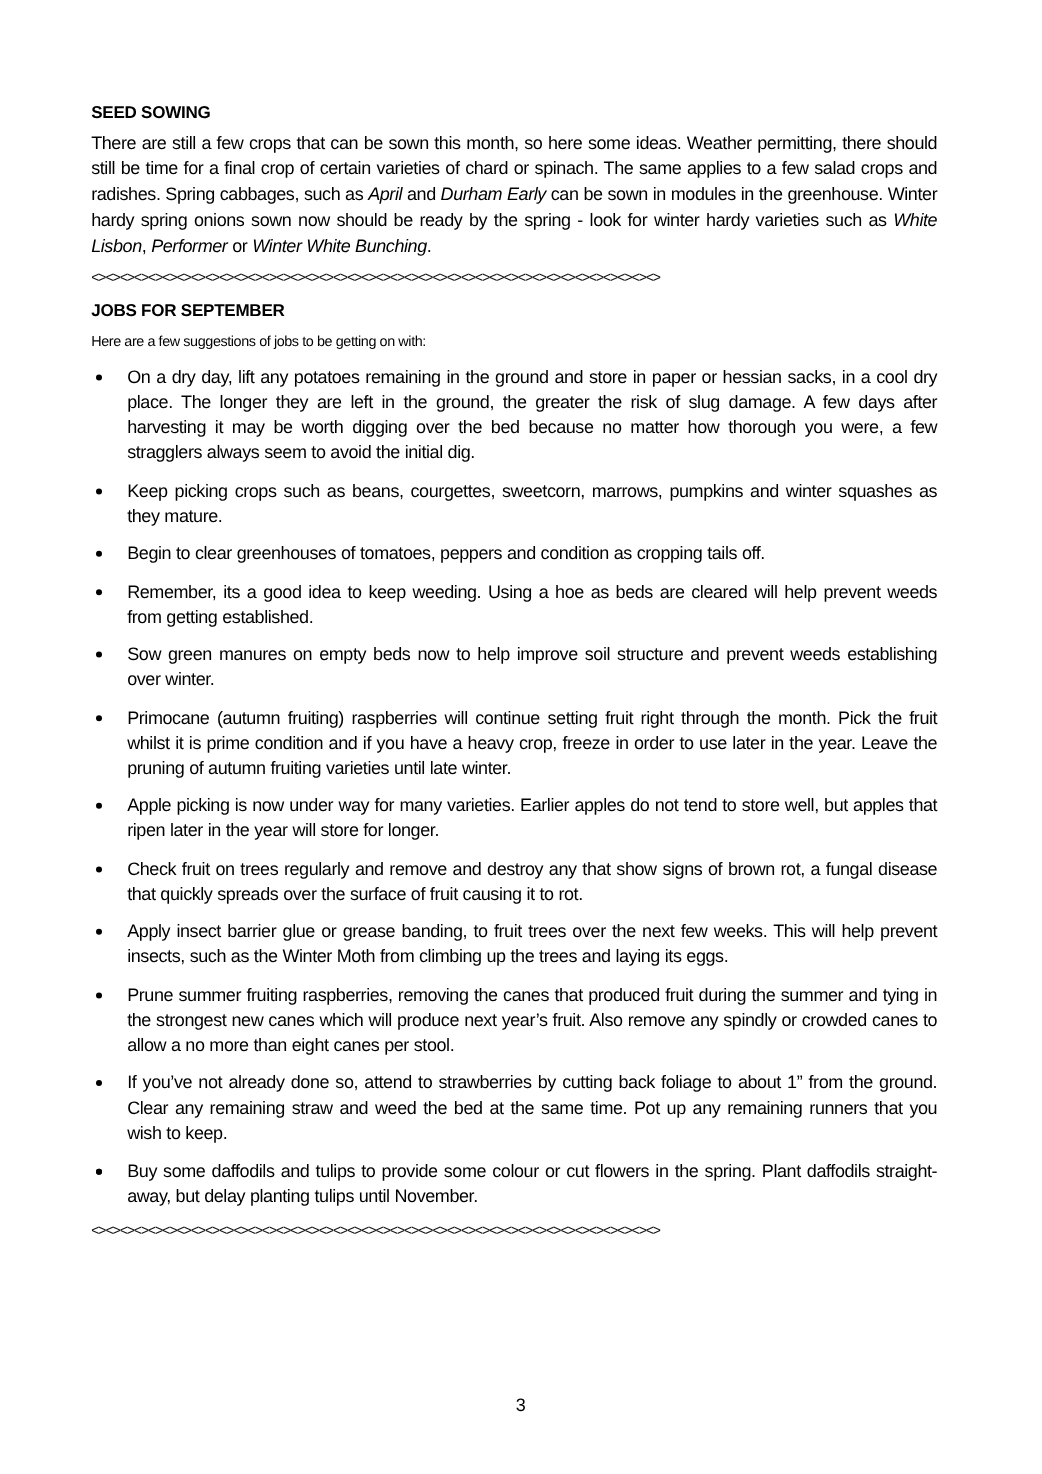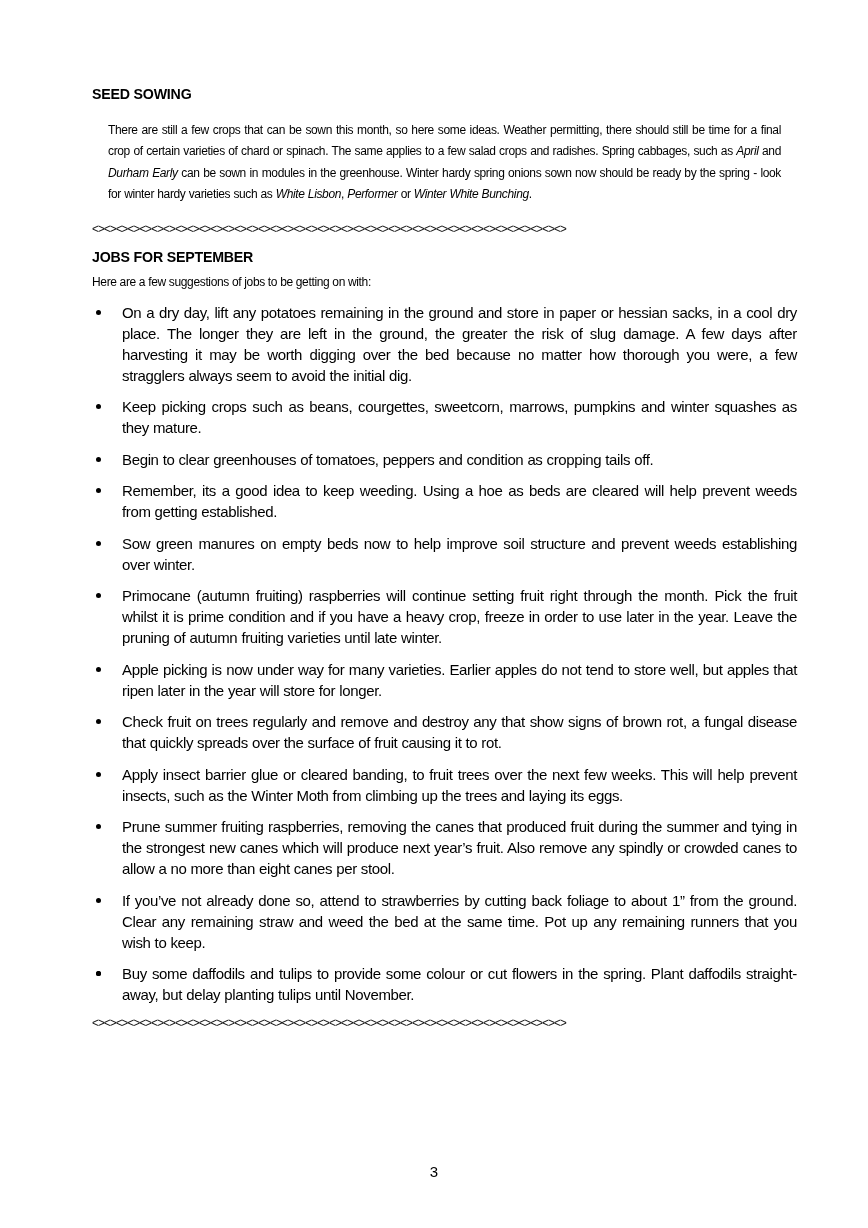--- a/index.html
+++ b/index.html
@@ -10,39 +10,39 @@
   body {
     width: 868px;
     height: 1228px;
     position: relative;
     overflow: hidden;
     font-family: "Liberation Sans", sans-serif;
     color: #000000;
   }
   .page {
     position: absolute;
-    left: 92px;
+    left: 76px;
     top: 84px;
     width: 705px;
   }
   .heading {
     font-weight: bold;
     font-size: 14.2px;
     letter-spacing: -0.2px;
     line-height: 20px;
     margin: 0 0 5px 0;
   }
   .para {
-    font-size: 12px;
+    font-size: 15px;
     line-height: 21.4px;
     text-align: justify;
     text-align-last: left;
     letter-spacing: -0.35px;
     word-spacing: 0.2px;
-    margin: 16px;
+    margin: 0;
   }
   .para i { font-style: italic; }
   .divider {
     font-size: 12px;
     line-height: 14px;
     letter-spacing: -0.9px;
     white-space: nowrap;
     overflow: hidden;
     width: 698px;
     margin: 8px 0 11px 0;
@@ -110,21 +110,21 @@
     <p class="intro">Here are a few suggestions of jobs to be getting on with:</p>
     <ul class="jobs" id="jobs-list">
         <li><span class="bullet"></span><span>On a dry day, lift any potatoes remaining in the ground and store in paper or hessian sacks, in a cool dry place.  The longer they are left in the ground, the greater the risk of slug damage.  A few days after harvesting it may be worth digging over the bed because no matter how thorough you were, a few stragglers always seem to avoid the initial dig.</span></li>
         <li><span class="bullet"></span><span>Keep picking crops such as beans, courgettes, sweetcorn, marrows, pumpkins and winter squashes as they mature.</span></li>
         <li><span class="bullet"></span><span>Begin to clear greenhouses of tomatoes, peppers and condition as cropping tails off.</span></li>
         <li><span class="bullet"></span><span>Remember, its a good idea to keep weeding.  Using a hoe as beds are cleared will help prevent weeds from getting established.</span></li>
         <li><span class="bullet"></span><span>Sow green manures on empty beds now to help improve soil structure and prevent weeds establishing over winter.</span></li>
         <li><span class="bullet"></span><span>Primocane (autumn fruiting) raspberries will continue setting fruit right through the month.  Pick the fruit whilst it is prime condition and if you have a heavy crop, freeze in order to use later in the year.  Leave the pruning of autumn fruiting varieties until late winter.</span></li>
         <li><span class="bullet"></span><span>Apple picking is now under way for many varieties.  Earlier apples do not tend to store well, but apples that ripen later in the year will store for longer.</span></li>
         <li><span class="bullet"></span><span>Check fruit on trees regularly and remove and destroy any that show signs of brown rot, a fungal disease that quickly spreads over the surface of fruit causing it to rot.</span></li>
-        <li><span class="bullet"></span><span>Apply insect barrier glue or cleared banding, to fruit trees over the next few weeks.  This will help prevent insects, such as the Winter Moth from climbing up the trees and laying its eggs.</span></li>
+        <li><span class="bullet"></span><span>Apply insect barrier glue or grease banding, to fruit trees over the next few weeks.  This will help prevent insects, such as the Winter Moth from climbing up the trees and laying its eggs.</span></li>
         <li><span class="bullet"></span><span>Prune summer fruiting raspberries, removing the canes that produced fruit during the summer and tying in the strongest new canes which will produce next year’s fruit.  Also remove any spindly or crowded canes to allow a no more than eight canes per stool.</span></li>
         <li><span class="bullet"></span><span>If you’ve not already done so, attend to strawberries by cutting back foliage to about 1” from the ground.  Clear any remaining straw and weed the bed at the same time.  Pot up any remaining runners that you wish to keep.</span></li>
         <li><span class="bullet"></span></li>
         <li><span class="bullet"></span><span>Buy some daffodils and tulips to provide some colour or cut flowers in the spring.  Plant daffodils straight-away, but delay planting tulips until November.</span></li>
       </ul>
   </section>
 
   <div class="divider divider-bottom">&lt;&gt;&lt;&gt;&lt;&gt;&lt;&gt;&lt;&gt;&lt;&gt;&lt;&gt;&lt;&gt;&lt;&gt;&lt;&gt;&lt;&gt;&lt;&gt;&lt;&gt;&lt;&gt;&lt;&gt;&lt;&gt;&lt;&gt;&lt;&gt;&lt;&gt;&lt;&gt;&lt;&gt;&lt;&gt;&lt;&gt;&lt;&gt;&lt;&gt;&lt;&gt;&lt;&gt;&lt;&gt;&lt;&gt;&lt;&gt;&lt;&gt;&lt;&gt;&lt;&gt;&lt;&gt;&lt;&gt;&lt;&gt;&lt;&gt;&lt;&gt;&lt;&gt;&lt;&gt;</div>
 </div>
 

